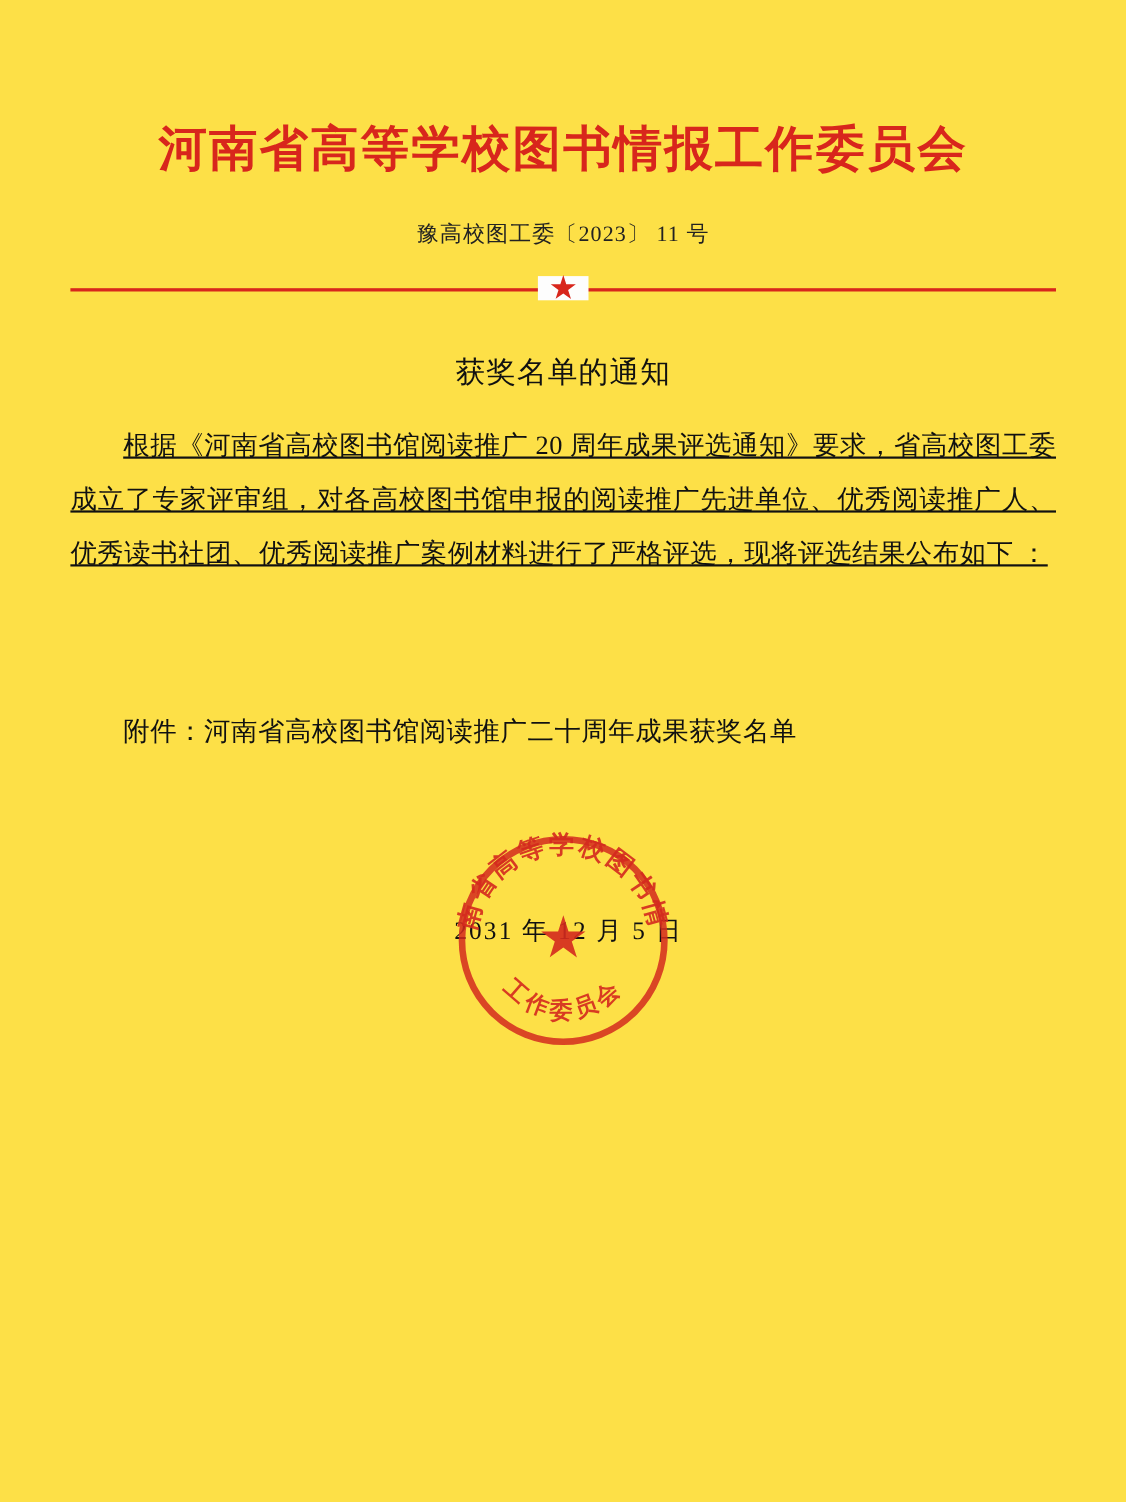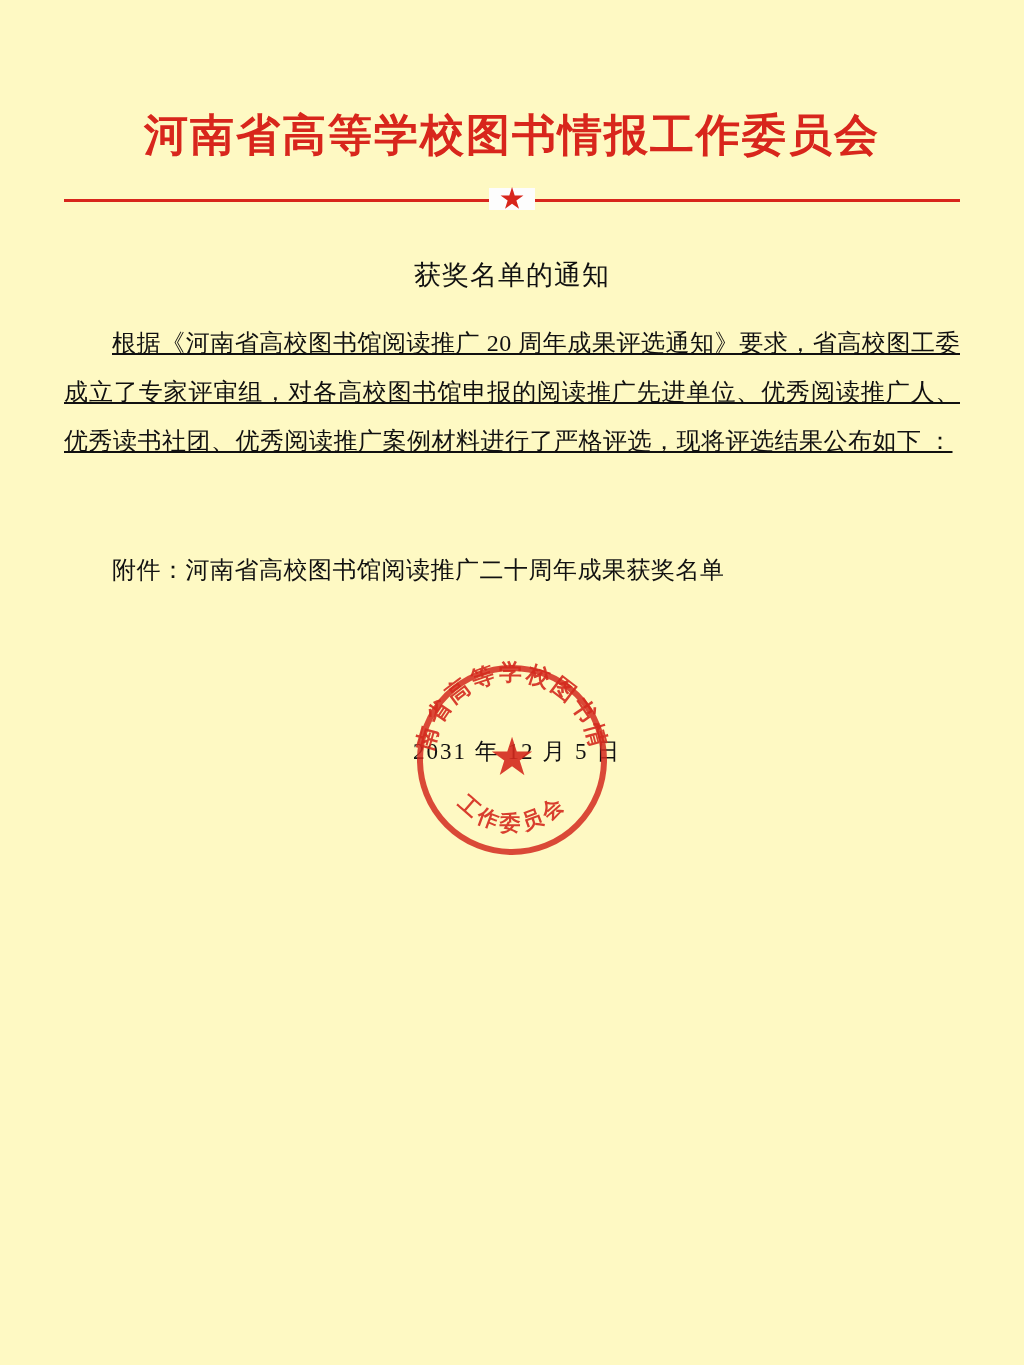--- a/index.html
+++ b/index.html
@@ -12,21 +12,21 @@
     height: 1365px;
     font-family: "Liberation Serif", "DejaVu Serif", serif;
     color: #1a1a1a;
     position: relative;
     overflow: hidden;
   }
   .page {
     position: relative;
     width: 1024px;
     height: 1365px;
-    background: #fef9c3;
+    background: #fde047;
     box-sizing: border-box;
     padding: 0 64px;
   }
 
   
   .masthead {
     text-align: center;
     padding-top: 110px;
   }
   .org-title {
@@ -97,21 +97,21 @@
     font-size: 24px;
     line-height: 2.05;
     text-align: justify;
     text-justify: inter-ideograph;
     color: #111;
     text-indent: 2em;
     letter-spacing: 0.5px;
     text-decoration: underline;
   }
   .attachment {
-    margin-top: 88px;
+    margin-top: 120px;
     font-size: 24px;
     text-indent: 2em;
     color: #111;
     letter-spacing: 0.5px;
   }
 
   
   .signature {
     margin-top: 150px;
     text-align: center;
@@ -145,20 +145,21 @@
 
   .footer-space { height: 80px; }
 </style>
 </head>
 <body>
 
 <div class="page">
 
   <div class="masthead">
     <div class="org-title">河南省高等学校图书情报工作委员会</div>
+    <div class="doc-number">豫高校图工委〔2023〕 11 号</div>
   </div>
 
   <div class="red-rule">
     <div class="line"></div>
     <div class="star">★</div>
   </div>
 
   <div class="doc-title">
     <span class="line2">获奖名单的通知</span>
   </div>

